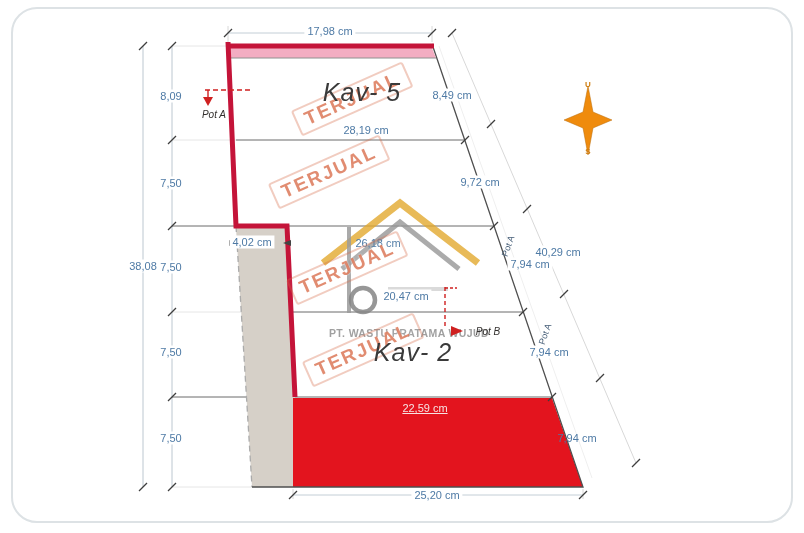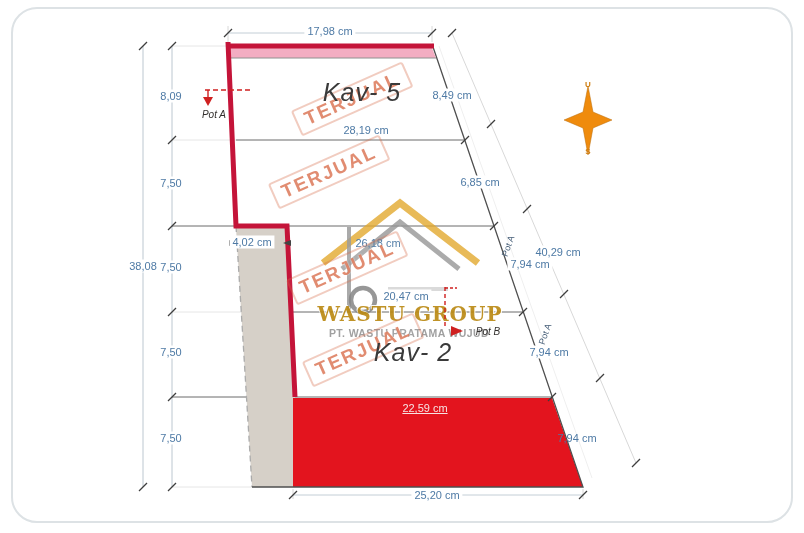--- a/index.html
+++ b/index.html
@@ -148,38 +148,37 @@
       <line x1="205" y1="90" x2="252" y2="90" stroke-dasharray="5,3"></line>
       <line x1="208" y1="90" x2="208" y2="97"></line>
       <line x1="445" y1="287" x2="445" y2="326" stroke-dasharray="4,3"></line>
       <line x1="445" y1="288" x2="457" y2="288" stroke-dasharray="3,2"></line>
     </g>
     <polygon points="203,97 213,97 208,106" fill="#cf2020"></polygon>
     <polygon points="451,326 451,336 463,331" fill="#cf2020"></polygon>
   </svg>
 
   <div class="wm-fineprint" style="left:388px; top:287px;"></div>
-  <div class="wm-company" style="left:410px; top:314px;">WASTU GROUP</div>
   <div class="wm-sub" style="left:409px; top:333px;">PT. WASTU PRATAMA WUJUD</div>
 
   <div class="dim chip" style="left:330px; top:31px;">17,98 cm</div>
   <div class="dim chip" style="left:143px; top:266px;">38,08</div>
   <div class="dim chip" style="left:171px; top:96px;">8,09</div>
   <div class="dim chip" style="left:171px; top:183px;">7,50</div>
   <div class="dim chip" style="left:171px; top:267px;">7,50</div>
   <div class="dim chip" style="left:171px; top:352px;">7,50</div>
   <div class="dim chip" style="left:171px; top:438px;">7,50</div>
   <div class="dim" style="left:366px; top:130px;">28,19 cm</div>
   <div class="dim" style="left:378px; top:243px;">26,18 cm</div>
   <div class="dim chip" style="left:406px; top:296px;">20,47 cm</div>
   <div class="dim dim-on-red" style="left:425px; top:408px;text-decoration:underline;">22,59 cm</div>
   <div class="dim chip" style="left:437px; top:495px;">25,20 cm</div>
   <div class="dim chip" style="left:252px; top:242px;">4,02 cm</div>
   <div class="dim chip" style="left:452px; top:95px;">8,49 cm</div>
-  <div class="dim chip" style="left:480px; top:182px;">6,85 cm</div>
+  <div class="dim chip" style="left:480px; top:182px;">9,72 cm</div>
   <div class="dim chip" style="left:530px; top:264px;">7,94 cm</div>
   <div class="dim chip" style="left:549px; top:352px;">7,94 cm</div>
   <div class="dim" style="left:577px; top:438px;">7,94 cm</div>
   <div class="dim chip" style="left:558px; top:252px;">40,29 cm</div>
 
   <div class="stamp" style="left:352px; top:99px;">TERJUAL</div>
   <div class="stamp" style="left:329px; top:172px;">TERJUAL</div>
   <div class="stamp" style="left:347px; top:268px;">TERJUAL</div>
   <div class="stamp" style="left:363px; top:350px;">TERJUAL</div>
 

